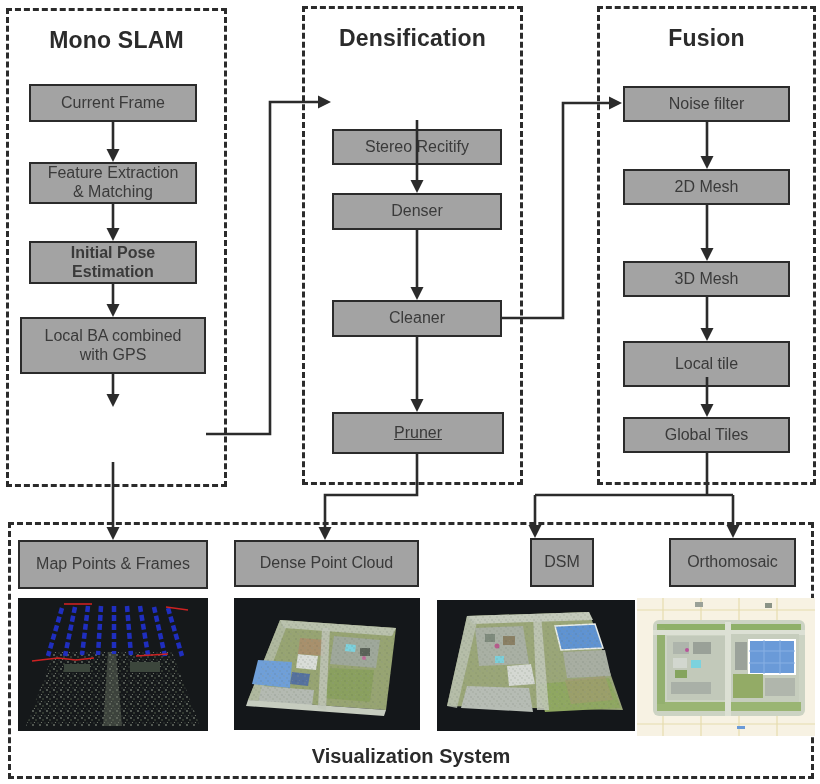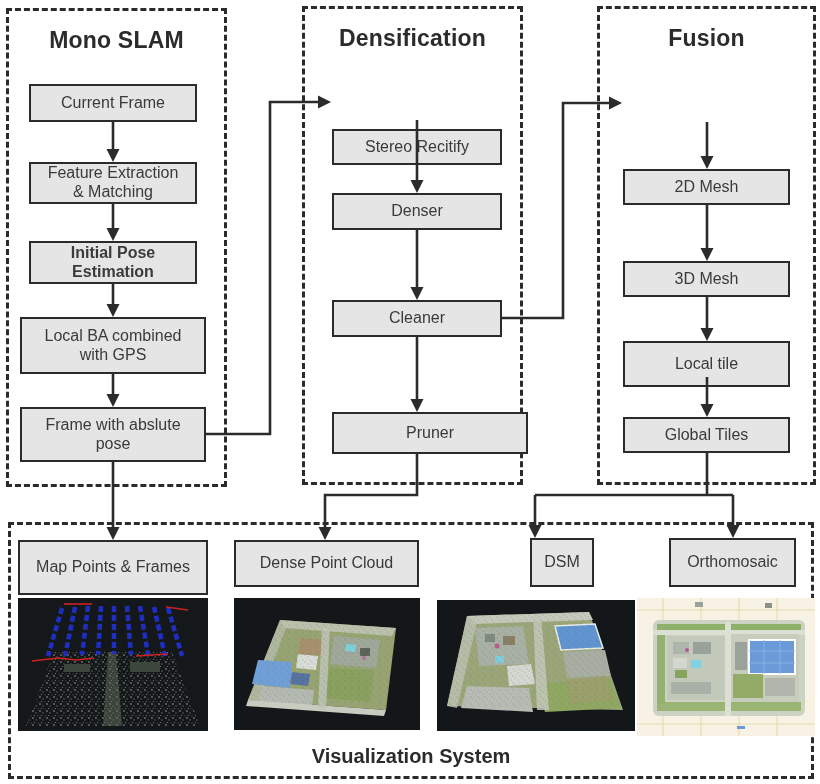--- a/index.html
+++ b/index.html
@@ -30,21 +30,21 @@
     left:0;right:0;bottom:8px;
     text-align:center;
     font-weight:bold;
     font-size:20px;
     color:#2b2b2b;
   }
   .node{
     position:absolute;
     box-sizing:border-box;
     border:2.5px solid #2b2b2b;
-    background:#e5e5e5;
+    background:#a3a3a3;
     display:flex;
     align-items:center;
     justify-content:center;
     text-align:center;
     font-size:16px;
     line-height:1.18;
     color:#3a3a3a;
     padding:2px 14px;
     z-index:3;
   }
@@ -90,33 +90,33 @@
   </div>
 
   <div class="panel" style="left:8px;top:522px;width:806px;height:257px;">
     <div class="viz-title">Visualization System</div>
   </div>
 
   <div class="node" style="left:29px;top:84px;width:168px;height:38px;">Current Frame</div>
   <div class="node" style="left:29px;top:162px;width:168px;height:42px;">Feature Extraction &amp; Matching</div>
   <div class="node" style="left:29px;top:241px;width:168px;height:43px;font-weight:bold;">Initial Pose Estimation</div>
   <div class="node" style="left:20px;top:317px;width:186px;height:57px;">Local BA combined with GPS</div>
-  <div class="node" style="left:20px;top:407px;width:186px;height:55px;">Frame with abslute pose</div>
 
   <div class="node" style="left:332px;top:84px;width:170px;height:36px;margin-top:45px;">Stereo Recitify</div>
   <div class="node" style="left:332px;top:193px;width:170px;height:37px;">Denser</div>
   <div class="node" style="left:332px;top:300px;width:170px;height:37px;">Cleaner</div>
-  <div class="node" style="left:332px;top:412px;width:196px;height:42px;">Pruner</div>
-
+  <div class="node" style="left:332px;top:412px;width:172px;height:42px;text-decoration:underline;">Pruner</div>
+
+  <div class="node" style="left:623px;top:86px;width:167px;height:36px;">Noise filter</div>
   <div class="node" style="left:623px;top:169px;width:167px;height:36px;">2D Mesh</div>
   <div class="node" style="left:623px;top:261px;width:167px;height:36px;">3D Mesh</div>
   <div class="node" style="left:623px;top:341px;width:167px;height:46px;">Local tile</div>
   <div class="node" style="left:623px;top:417px;width:167px;height:36px;">Global Tiles</div>
 
-  <div class="node" style="left:18px;top:540px;width:190px;height:55px;">Map Points &amp; Frames</div>
+  <div class="node" style="left:18px;top:540px;width:190px;height:49px;">Map Points &amp; Frames</div>
   <div class="node" style="left:234px;top:540px;width:185px;height:47px;">Dense Point Cloud</div>
   <div class="node" style="left:503px;top:538px;width:64px;height:49px;margin-left:27px;">DSM</div>
   <div class="node" style="left:669px;top:538px;width:127px;height:49px;">Orthomosaic</div>
 
   <div class="thumb" style="left:18px;top:598px;">
     <svg width="190" height="133" viewBox="0 0 190 133">
       <rect width="190" height="133" fill="#15181a"></rect>
       <polygon points="36,54 154,54 182,128 8,128" fill="url(#speck)" opacity="0.75"></polygon>
       <polygon points="90,54 98,54 104,128 85,128" fill="#6d7565" opacity="0.45"></polygon>
       <g stroke="#2030c8" stroke-width="4.5" stroke-dasharray="6 3" opacity="0.95">

